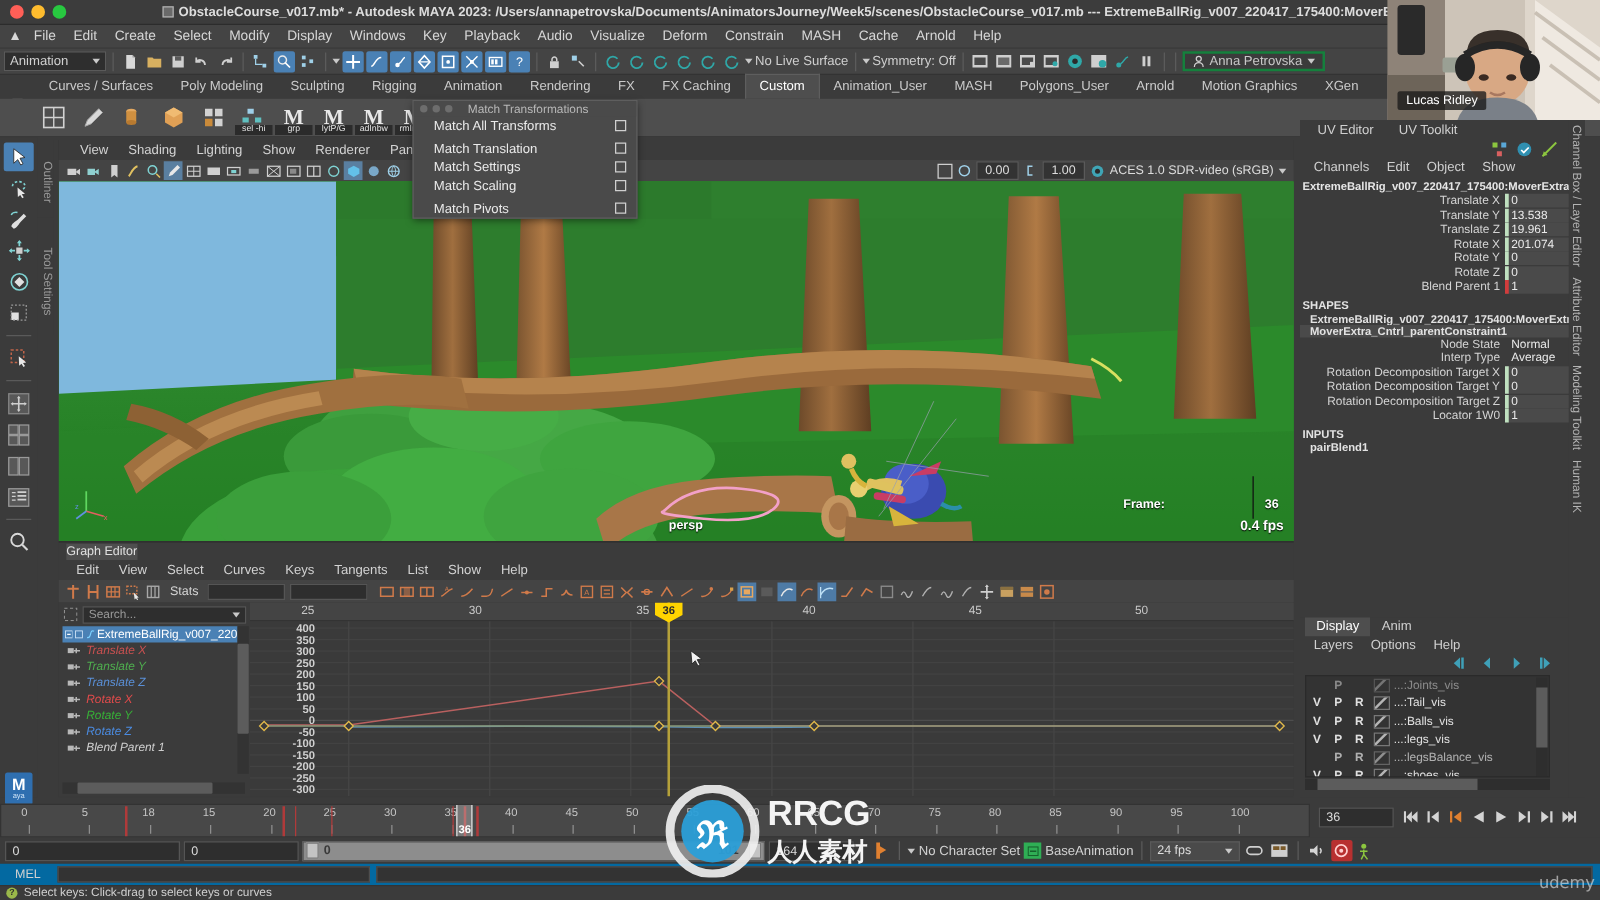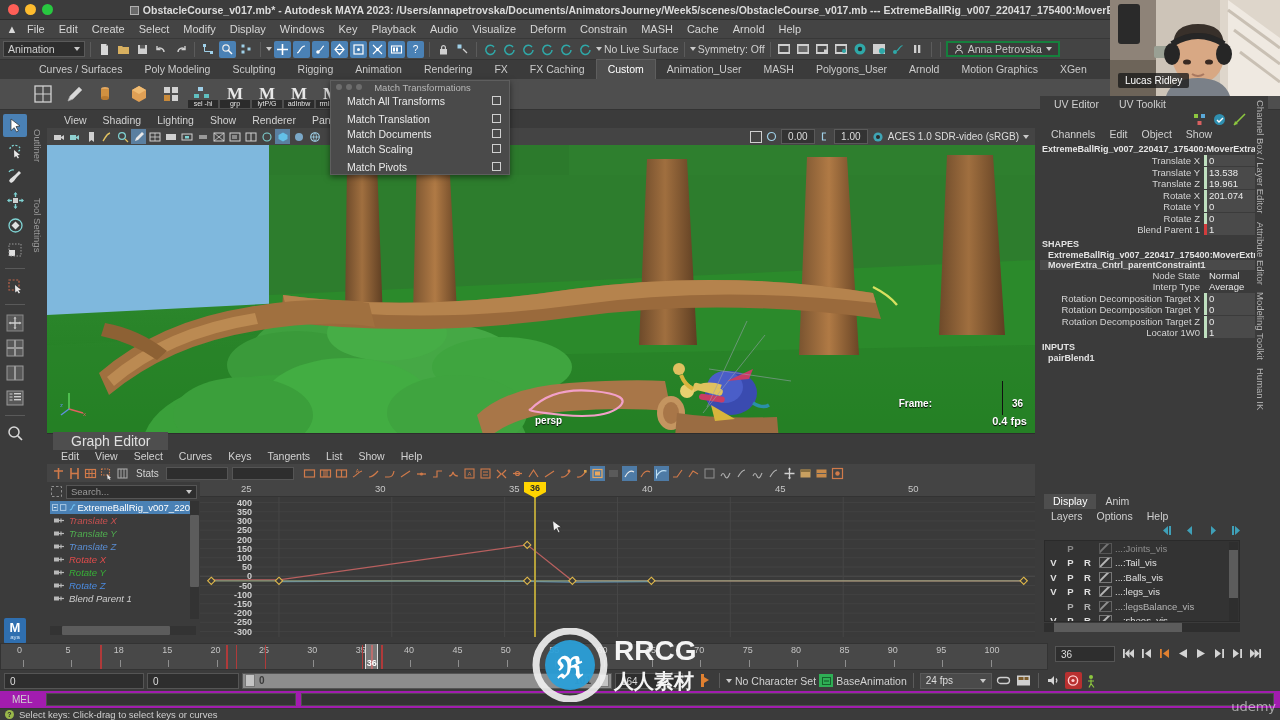--- a/index.html
+++ b/index.html
@@ -115,21 +115,21 @@
     padding:0 5px;line-height:13px;min-width:34px;text-align:center;}
   .aces{font-size:10px;color:#dcdcdc;}
 
   .viewport{position:relative;width:988px;height:288px;overflow:hidden;background:#2f7d2f;}
   .hud{position:absolute;color:#fff;font-size:10px;font-weight:bold;text-shadow:0 1px 1px #000;}
 
   
   .ge{position:absolute;left:47px;top:433px;width:988px;height:205px;background:#3b3b3b;
     border-top:1px solid #2d2d2d;}
   .ge-title{height:14px;display:flex;align-items:center;padding-left:6px;}
-  .ge-title span{background:#4e4e4e;font-size:14px;color:#e0e0e0;padding:1px 18px;}
+  .ge-title span{background:#4e4e4e;font-size:10px;color:#e0e0e0;padding:1px 0;}
   .ge-menu{height:16px;display:flex;align-items:center;padding-left:6px;}
   .ge-menu .mi{padding:0 8px;font-size:10.5px;color:#d2d2d2;line-height:16px;}
   .ge-tools{height:18px;background:#444;display:flex;align-items:center;gap:1px;padding-left:4px;}
   .gt{width:15px;height:15px;display:flex;align-items:center;justify-content:center;}
   .gt.on{background:#4e7ba6;}
   .statsfld{background:#2e2e2e;border:1px solid #555;height:13px;width:62px;margin-left:3px;}
   .ge-body{position:relative;height:155px;display:flex;}
   .ge-left{width:153px;background:#3b3b3b;position:relative;}
   .searchrow{height:17px;display:flex;align-items:center;gap:3px;padding:2px 3px 0 3px;text-align:center;}
   .search-ico{width:13px;height:13px;display:flex;align-items:center;justify-content:center;}
@@ -223,21 +223,21 @@
   .rangebar{position:relative;height:16px;background:#8d8d8d;border:1px solid #555;
     display:flex;align-items:center;justify-content:space-between;padding:0 2px;}
   .rhandle{width:10px;height:13px;background:#c4c4c4;border:1px solid #777;}
   .rnum{font-size:10px;color:#3a3a3a;font-weight:bold;}
   .charset{font-size:10.5px;color:#d2d2d2;white-space:nowrap;}
   .greenchip{width:14px;height:13px;background:#2fae55;display:flex;align-items:center;
     justify-content:center;}
   .fpssel{background:#4a4a4a;border:1px solid #5a5a5a;height:16px;width:72px;font-size:10px;
     color:#ddd;display:flex;align-items:center;justify-content:space-between;padding:0 5px;}
 
-  .cmdline{position:absolute;left:0;top:691px;width:1280px;height:17px;background:#a21caf;
+  .cmdline{position:absolute;left:0;top:691px;width:1280px;height:17px;background:#0369a1;
     display:flex;align-items:center;gap:5px;padding-left:4px;}
   .melbtn{font-size:10px;color:#d0d0d0;padding:0 8px;}
   .cmdfld{height:13px;background:#333;border:1px solid #4e4e4e;}
 
   .helpline{position:absolute;left:0;top:708px;width:1280px;height:12px;background:#3b3b3b;
     display:flex;align-items:center;gap:5px;padding-left:5px;border-top:1px solid #343434;}
   .helpico{width:9px;height:9px;border-radius:50%;background:#9ab84a;display:flex;
     align-items:center;justify-content:center;font-size:7px;color:#2b2b2b;font-weight:bold;}
   .helptxt{font-size:9.5px;color:#cfcfcf;}
 
@@ -1719,21 +1719,21 @@
     <div class="pitem">
       <span>Match All Transforms</span>
       <span class="pobox"></span>
     </div>
     <div class="pgap"></div>
     <div class="pitem">
       <span>Match Translation</span>
       <span class="pobox"></span>
     </div>
     <div class="pitem">
-      <span>Match Documents</span>
+      <span>Match Settings</span>
       <span class="pobox"></span>
     </div>
     <div class="pitem">
       <span>Match Scaling</span>
       <span class="pobox"></span>
     </div>
     <div class="pgap"></div>
     <div class="pitem">
       <span>Match Pivots</span>
       <span class="pobox"></span>

